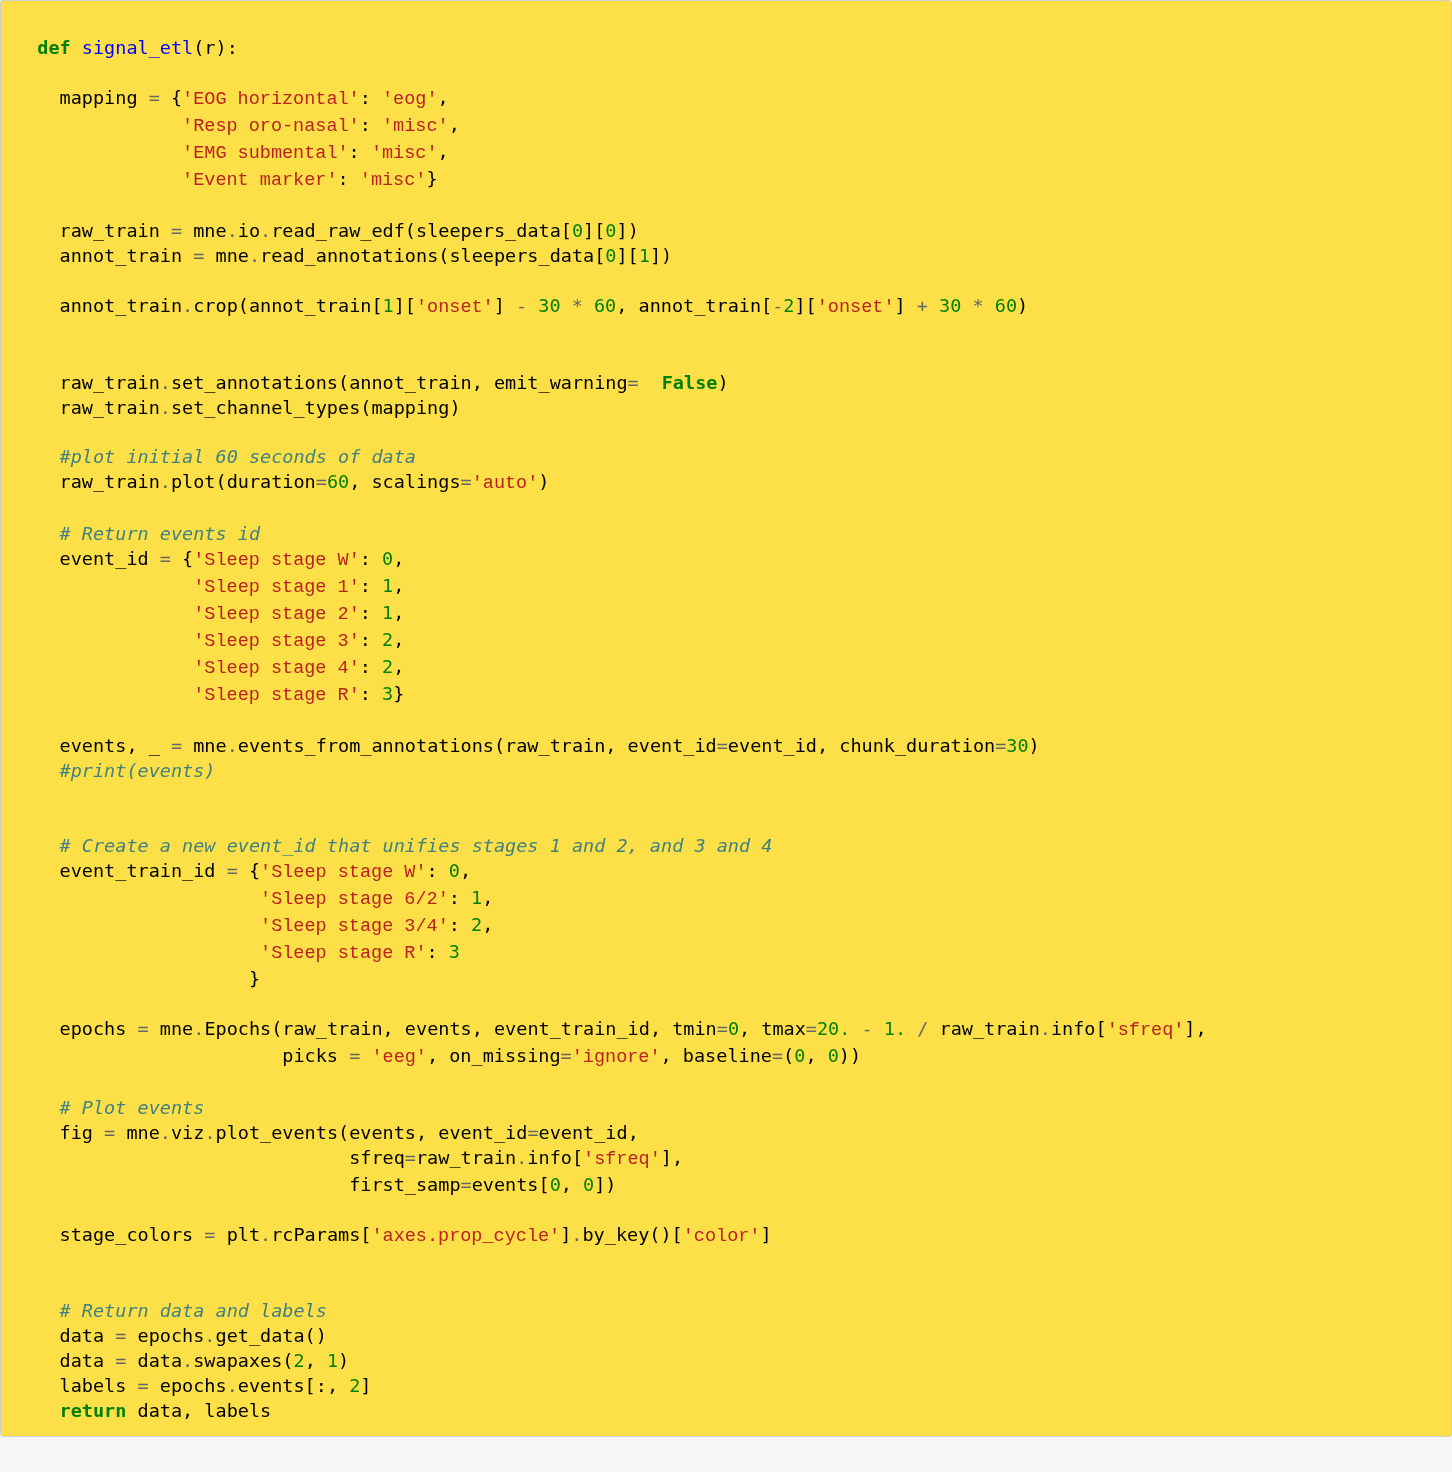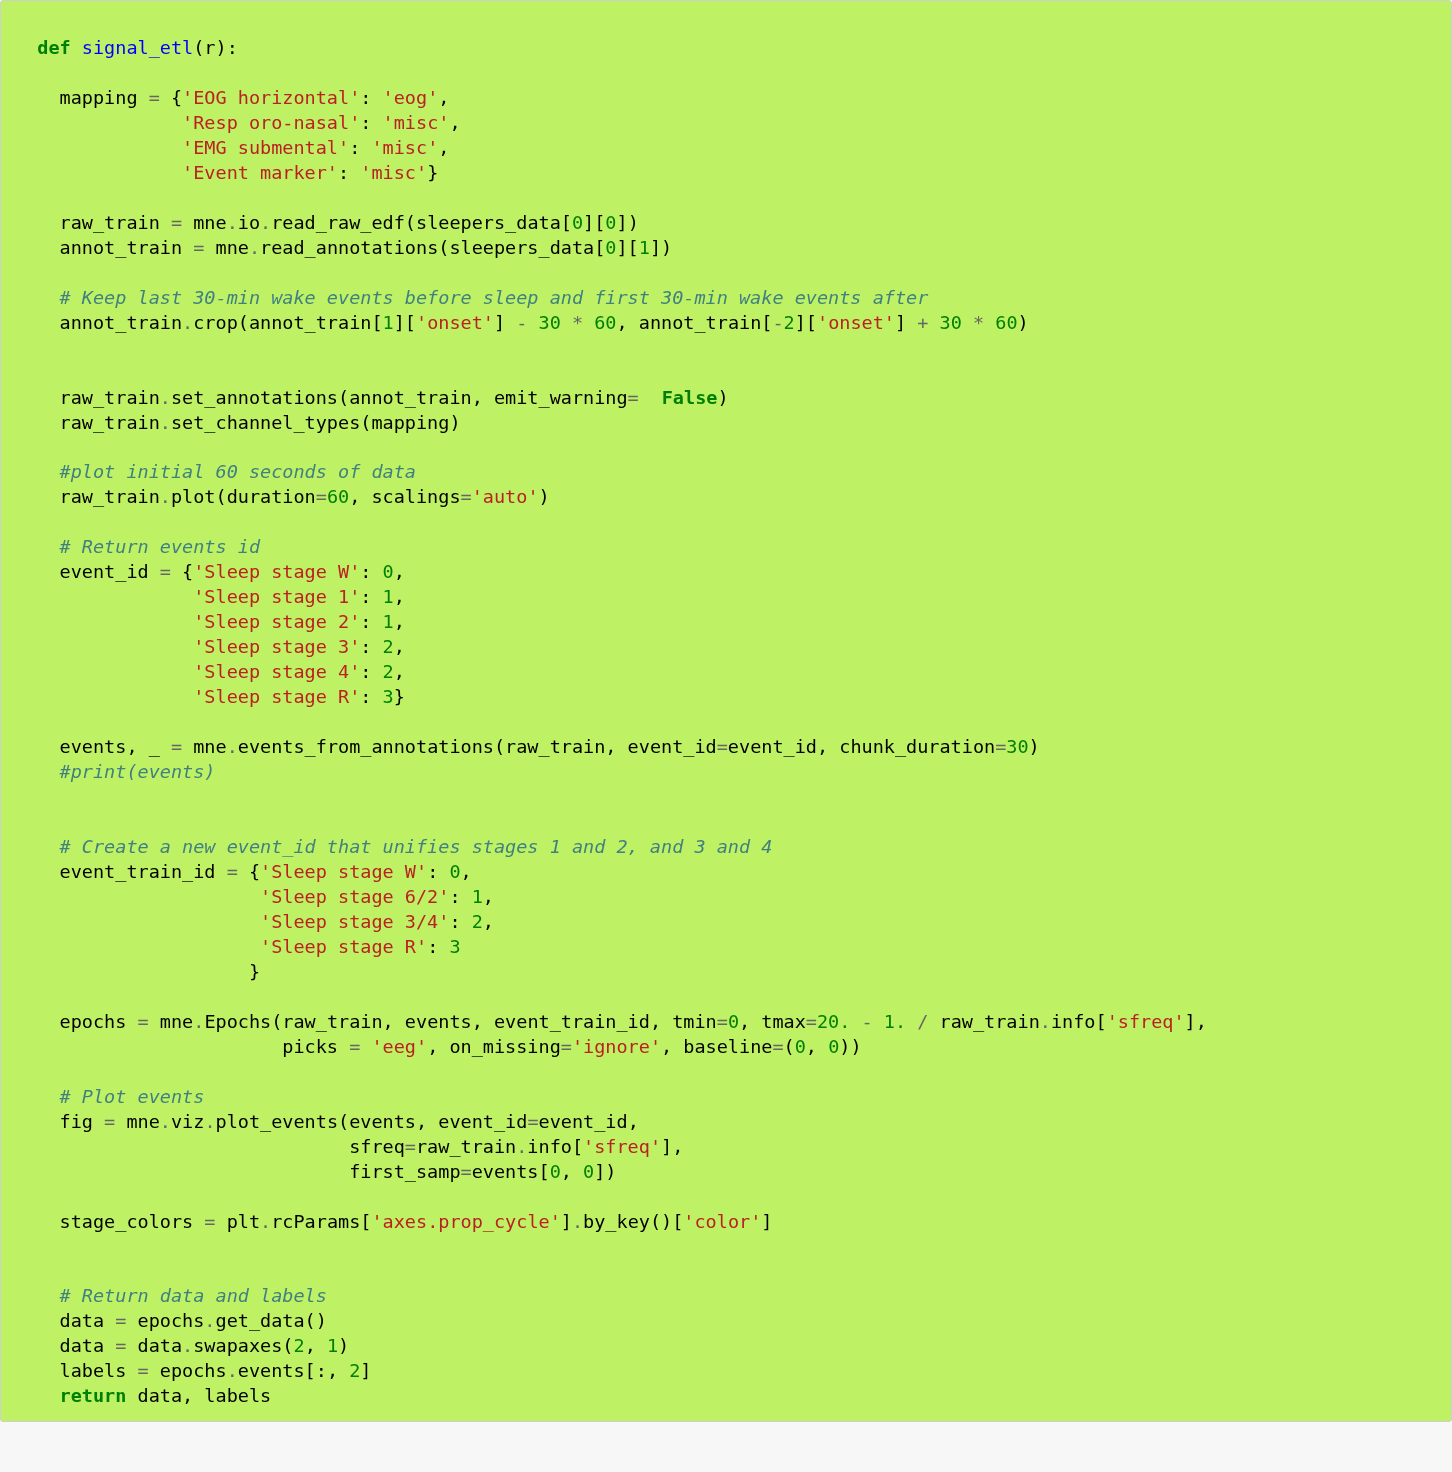--- a/index.html
+++ b/index.html
@@ -3,54 +3,53 @@
 <meta charset="utf-8">
 <style>
   html, body {
     margin: 0;
     padding: 0;
     background: #f7f7f7;
   }
   .code-cell {
     box-sizing: border-box;
     width: 1452px;
-    background: #bef264;
+    background: #fde047;
     border: 1px solid #cfcfcf;
     border-radius: 3px;
     padding: 10px 14px 12px 14px;
     font-family: "DejaVu Sans Mono", Menlo, Consolas, "Liberation Mono", monospace;
     font-size: 18.5px;
     line-height: 1.35;
     color: #000;
     white-space: pre;
     overflow: hidden;
   }
   .kw  { color: #008000; font-weight: bold; }   
   .fn  { color: #0000ff; }                        
   .bi  { color: #008000; font-weight: bold; margin-left: 23px; }    
-  .str { color: #ba2121; }                        
+  .str { color: #ba2121; font-family: Liberation Mono, monospace; }                        
   .num { color: #008000; }                        
   .cmt { color: #408080; font-style: italic; }   
   .op  { color: #666666; }                        
 </style>
 </head>
 <body>
 
 <div class="code-cell">
   <code id="code-target"><span class="kw">def</span> <span class="fn">signal_etl</span>(r):
 
     mapping <span class="op">=</span> {<span class="str">'EOG horizontal'</span>: <span class="str">'eog'</span>,
                <span class="str">'Resp oro-nasal'</span>: <span class="str">'misc'</span>,
                <span class="str">'EMG submental'</span>: <span class="str">'misc'</span>,
                <span class="str">'Event marker'</span>: <span class="str">'misc'</span>}
 
     raw_train <span class="op">=</span> mne<span class="op">.</span>io<span class="op">.</span>read_raw_edf(sleepers_data[<span class="num">0</span>][<span class="num">0</span>])
     annot_train <span class="op">=</span> mne<span class="op">.</span>read_annotations(sleepers_data[<span class="num">0</span>][<span class="num">1</span>])
 
-    <span class="cmt"># Keep last 30-min wake events before sleep and first 30-min wake events after</span>
     annot_train<span class="op">.</span>crop(annot_train[<span class="num">1</span>][<span class="str">'onset'</span>] <span class="op">-</span> <span class="num">30</span> <span class="op">*</span> <span class="num">60</span>, annot_train[<span class="op">-</span><span class="num">2</span>][<span class="str">'onset'</span>] <span class="op">+</span> <span class="num">30</span> <span class="op">*</span> <span class="num">60</span>)
 
 
     raw_train<span class="op">.</span>set_annotations(annot_train, emit_warning<span class="op">=</span><span class="bi">False</span>)
     raw_train<span class="op">.</span>set_channel_types(mapping)
 
     <span class="cmt">#plot initial 60 seconds of data</span>
     raw_train<span class="op">.</span>plot(duration<span class="op">=</span><span class="num">60</span>, scalings<span class="op">=</span><span class="str">'auto'</span>)
 
     <span class="cmt"># Return events id</span>

